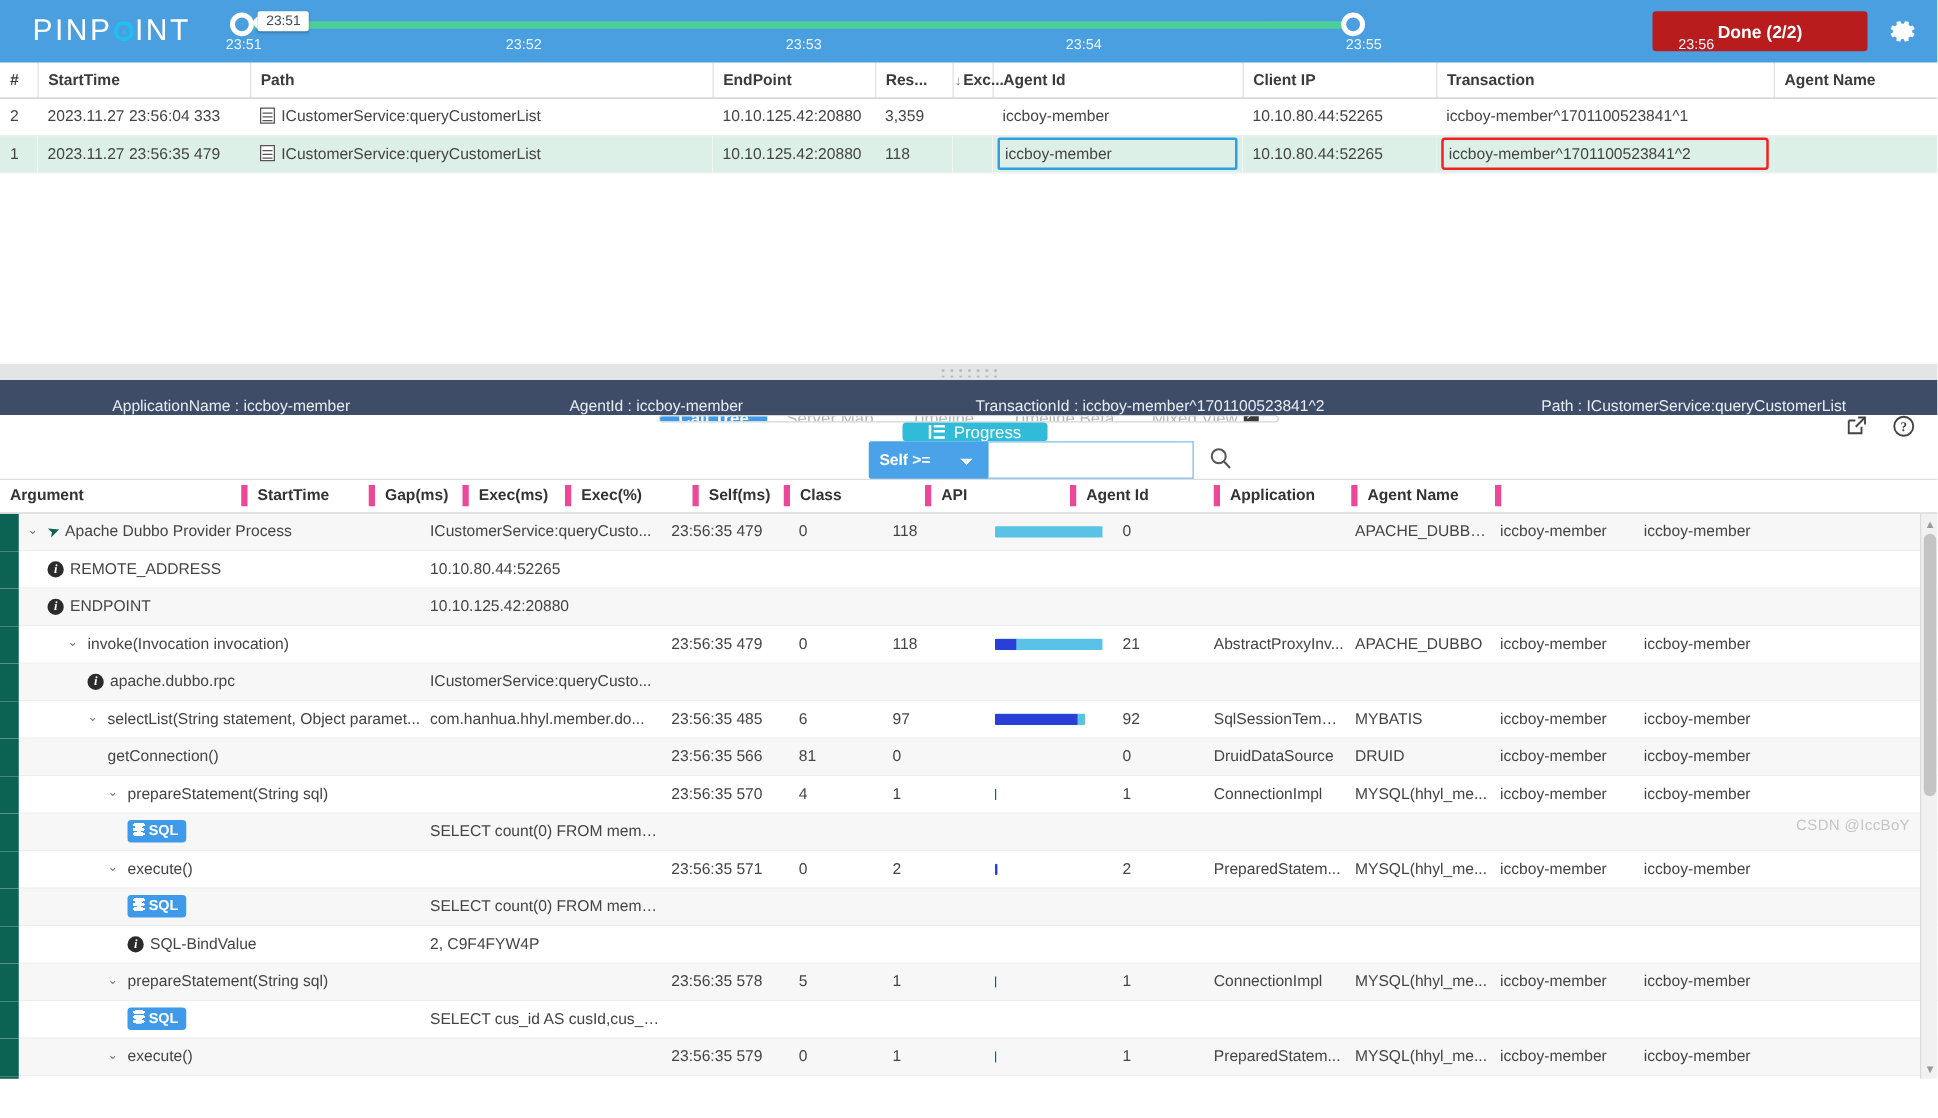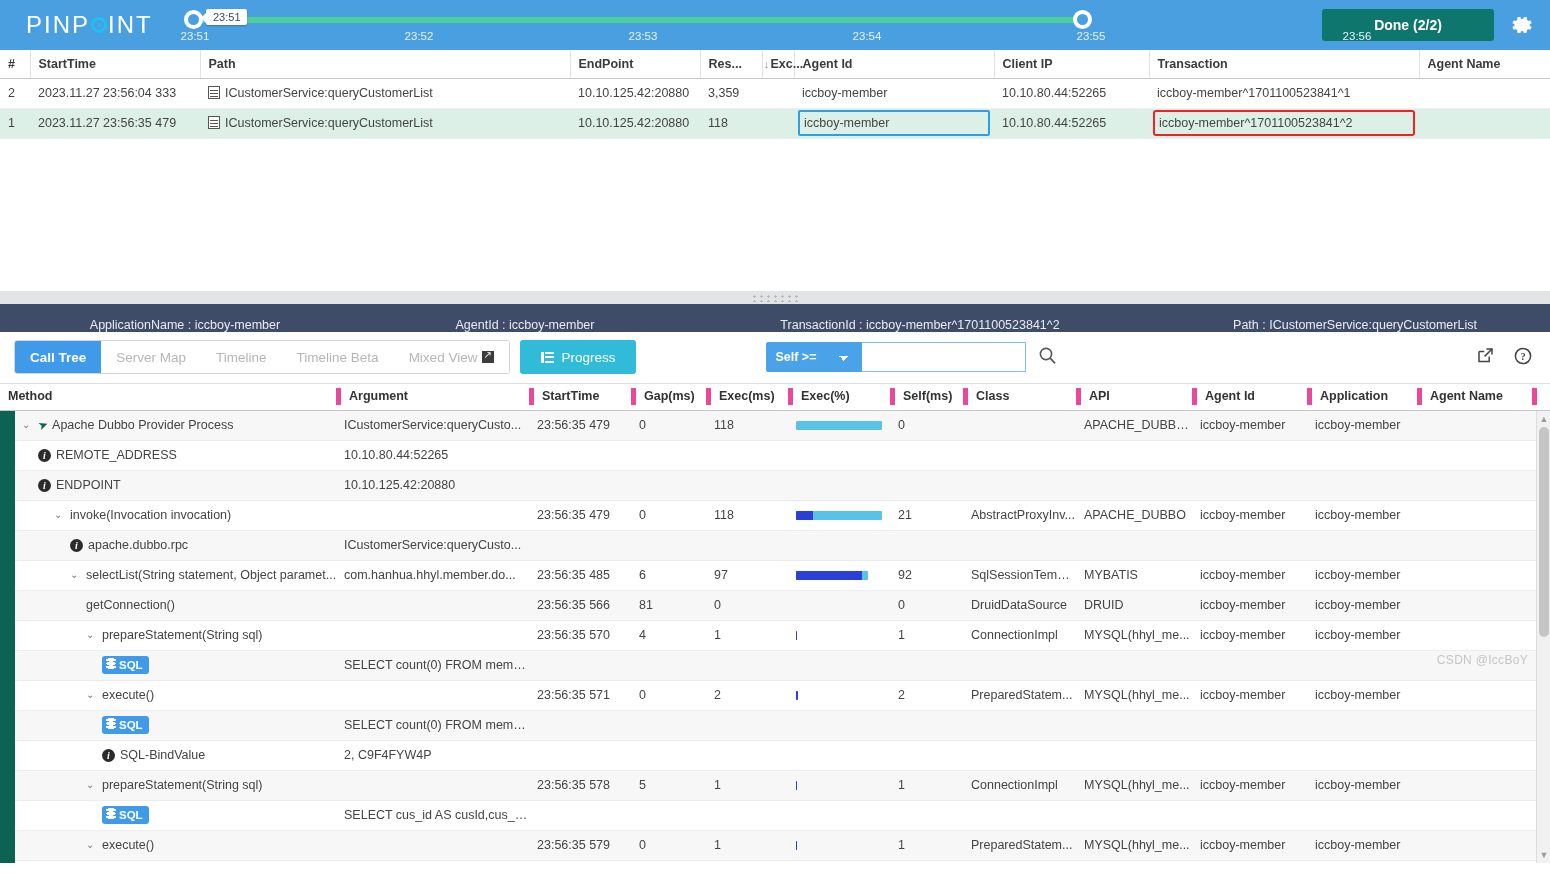--- a/index.html
+++ b/index.html
@@ -53,21 +53,21 @@
   .knob-bubble::before {
     content: ""; position: absolute; left: -5px; top: 4px;
     border-top: 5px solid transparent; border-bottom: 5px solid transparent;
     border-right: 5px solid #fff;
   }
   .tick {
     position: absolute; top: 30px; color: #e9f3fb; font-size: 11.5px;
     transform: translateX(-50%);
   }
   .done-btn {
-    width: 172px; height: 32px; background: #0f766e; color: #fff;
+    width: 172px; height: 32px; background: #b91c1c; color: #fff;
     border: none; border-radius: 3px; font-size: 14px; font-weight: 600;
     cursor: pointer; margin-right: 14px; font-family: "Liberation Sans", sans-serif;
   }
   .gear-btn {
     width: 30px; height: 30px; margin-right: 12px; cursor: pointer;
     display: flex; align-items: center; justify-content: center;
   }
 
   
   .tx-table { width: 100%; border-collapse: collapse; table-layout: fixed; }
@@ -123,21 +123,21 @@
   }
   .info-bar > div { text-align: center; }
   .ib1 { width: 370px; }
   .ib2 { width: 310px; }
   .ib3 { width: 480px; }
   .ib4 { flex: 1; }
 
   
   .toolbar {
     height: 52px; background: #fff; display: flex; align-items: center;
-    padding: 0 14px; border-bottom: 1px solid #ddd; position: relative;
+    padding: 0 14px; border-bottom: 1px solid #ddd; position: relative; flex-direction: column;
   }
   .tabs {
     display: flex; border: 1px solid #d5d5d5; border-radius: 3px; overflow: hidden;
     height: 34px; align-items: stretch;
   }
   .tab {
     display: flex; align-items: center; padding: 0 15px; font-size: 13.5px;
     color: #b6b6b6; background: #fff; cursor: pointer; white-space: nowrap;
   }
   .tab.active { background: #3f9bea; color: #fff; font-weight: 600; }
@@ -451,21 +451,20 @@
       <span>
         <svg width="18" height="18" viewBox="0 0 18 18" aria-hidden="true">
           <circle cx="9" cy="9" r="7.6" fill="none" stroke="#444" stroke-width="1.5"></circle>
           <text x="9" y="13" font-size="10.5" font-family="Liberation Serif, serif" font-weight="bold" fill="#444" text-anchor="middle">?</text>
         </svg>
       </span>
     </div>
   </div>
 
   <div class="ct-header">
-    <div class="c-method">Method</div>
     <div class="c-arg">Argument</div>
     <div class="c-start">StartTime</div>
     <div class="c-gap">Gap(ms)</div>
     <div class="c-exec">Exec(ms)</div>
     <div class="c-execp">Exec(%)</div>
     <div class="c-self">Self(ms)</div>
     <div class="c-class">Class</div>
     <div class="c-api">API</div>
     <div class="c-agentid">Agent Id</div>
     <div class="c-app">Application</div>

